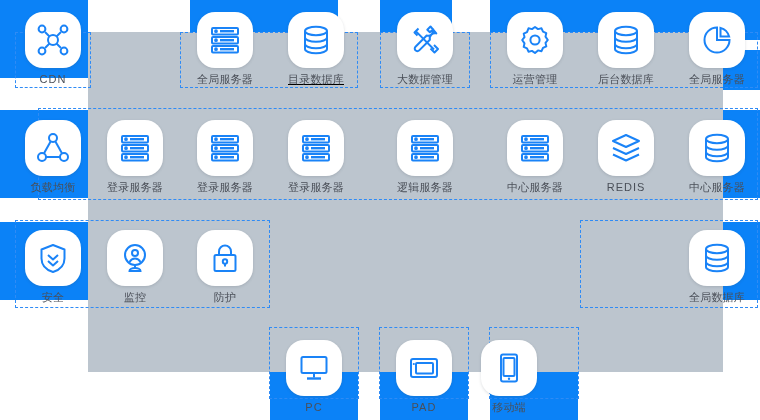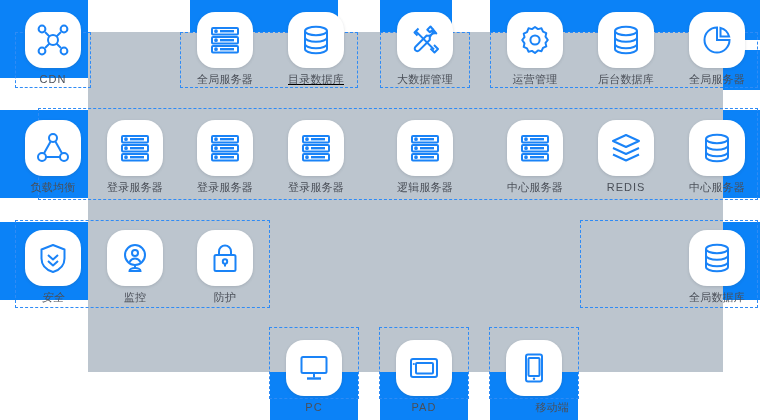--- a/index.html
+++ b/index.html
@@ -283,21 +283,21 @@
       <svg width="32" height="32" viewBox="0 0 32 32" fill="none" stroke="#1a83f7" stroke-width="2">
         <ellipse cx="16" cy="7" rx="11" ry="4.2"></ellipse>
         <path d="M5 7v18c0 2.3 4.9 4.2 11 4.2s11-1.9 11-4.2V7"></path>
         <path d="M5 13.5c0 2.3 4.9 4.2 11 4.2s11-1.9 11-4.2"></path>
         <path d="M5 20c0 2.3 4.9 4.2 11 4.2s11-1.9 11-4.2"></path>
       </svg>
     </div>
     <div class="lbl">中心服务器</div>
   </div>
 
-  <div class="node" style="left:18px;top:230px;font-style:italic;">
+  <div class="node" style="left:18px;top:230px;">
     <div class="tile">
       <svg width="32" height="32" viewBox="0 0 32 32" fill="none" stroke="#1a83f7" stroke-width="2" stroke-linejoin="round">
         <path d="M16 3L4.5 7.5v9c0 7 5 11.5 11.5 13.5 6.5-2 11.5-6.5 11.5-13.5v-9z"></path>
         <polyline points="11,13 16,17.5 21,13"></polyline>
         <polyline points="11,19 16,23.5 21,19"></polyline>
       </svg>
     </div>
     <div class="lbl">安全</div>
   </div>
 
@@ -354,21 +354,21 @@
     <div class="tile">
       <svg width="32" height="32" viewBox="0 0 32 32" fill="none" stroke="#1a83f7" stroke-width="2">
         <rect x="3" y="7" width="26" height="18" rx="2"></rect>
         <rect x="8" y="11" width="17" height="10.5" rx="1"></rect>
         <circle cx="5.8" cy="12" r="1.1" fill="#1a83f7" stroke="none"></circle>
       </svg>
     </div>
     <div class="lbl lat">PAD</div>
   </div>
 
-  <div class="node" style="left:499px;top:340px;text-align:right;">
+  <div class="node" style="left:474px;top:340px;">
     <div class="tile">
       <svg width="32" height="32" viewBox="0 0 32 32" fill="none" stroke="#1a83f7" stroke-width="2">
         <rect x="8" y="2.5" width="16" height="27" rx="2"></rect>
         <rect x="10.5" y="6" width="11" height="18" rx="1"></rect>
         <circle cx="16" cy="26.8" r="1.2" fill="#1a83f7" stroke="none"></circle>
       </svg>
     </div>
     <div class="lbl">移动端</div>
   </div>
 

